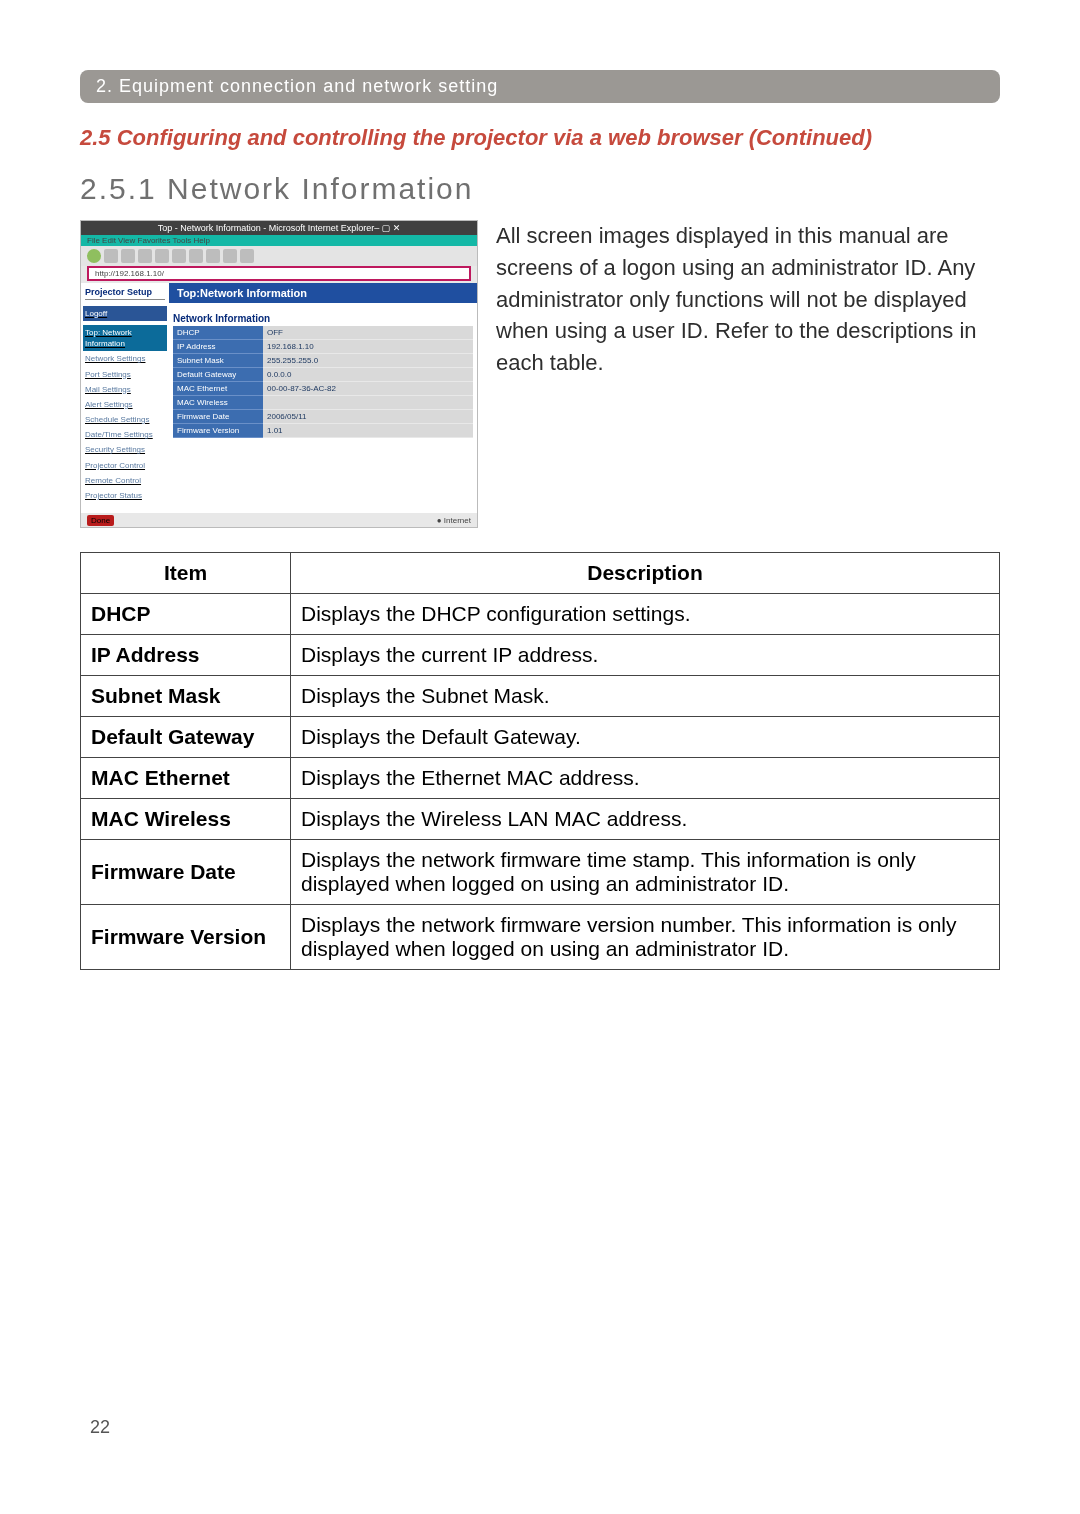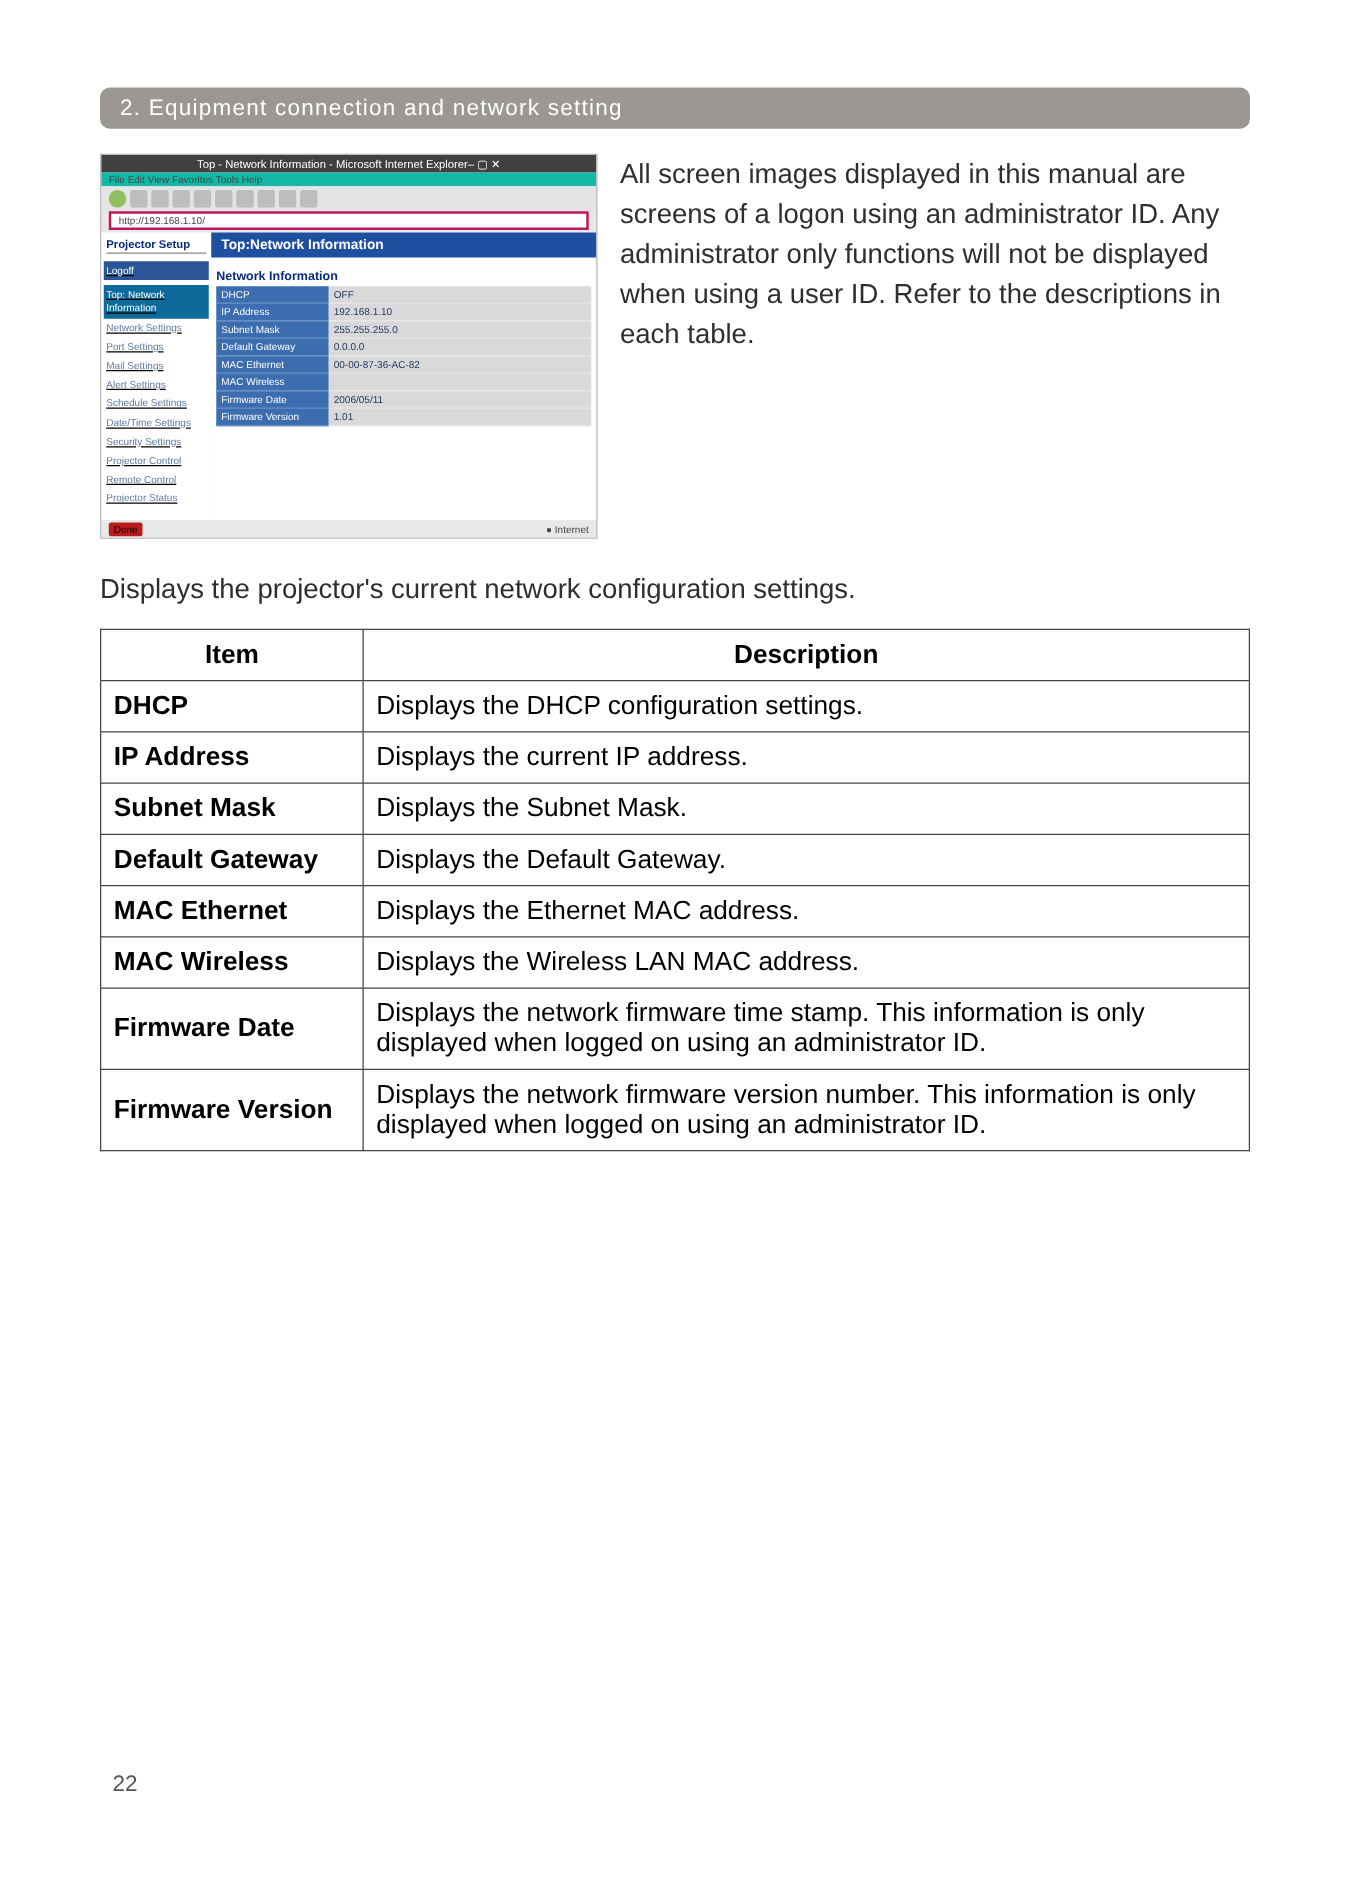--- a/index.html
+++ b/index.html
@@ -41,21 +41,23 @@
   table.info td.item { font-weight: bold; width: 210px; }
   .page-number { position: absolute; bottom: 46px; left: 90px; font-size: 18px; color:#555;}
 </style>
 </head>
 <body>
 
 <div class="page">
 
   <div class="chapter-bar">2. Equipment connection and network setting</div>
 
+  <div class="section-title">2.5 Configuring and controlling the projector via a web browser (Continued)</div>
 
+  <div class="subsection-title">2.5.1 Network Information</div>
 
   <div class="row">
 
     <div class="browser-shot">
       <div class="bs-title">
         <span>Top - Network Information - Microsoft Internet Explorer</span>
         <span>– ▢ ✕</span>
       </div>
       <div class="bs-menu">File  Edit  View  Favorites  Tools  Help</div>
       <div class="bs-toolbar">
@@ -131,21 +133,20 @@
       <div class="bs-status">
         <span class="ie">Done</span>
         <span class="inet">● <span>Internet</span></span>
       </div>
     </div>
 
     <div class="paragraph">All screen images displayed in this manual are screens of a logon using an administrator ID. Any administrator only functions will not be displayed when using a user ID. Refer to the descriptions in each table.</div>
 
   </div>
 
-  <div class="lead">Displays the projector's current network configuration settings.</div>
 
   <table class="info">
     <thead>
     <tr>
       <th>Item</th>
       <th>Description</th>
     </tr>
     </thead>
     <tbody>
     <tr>

